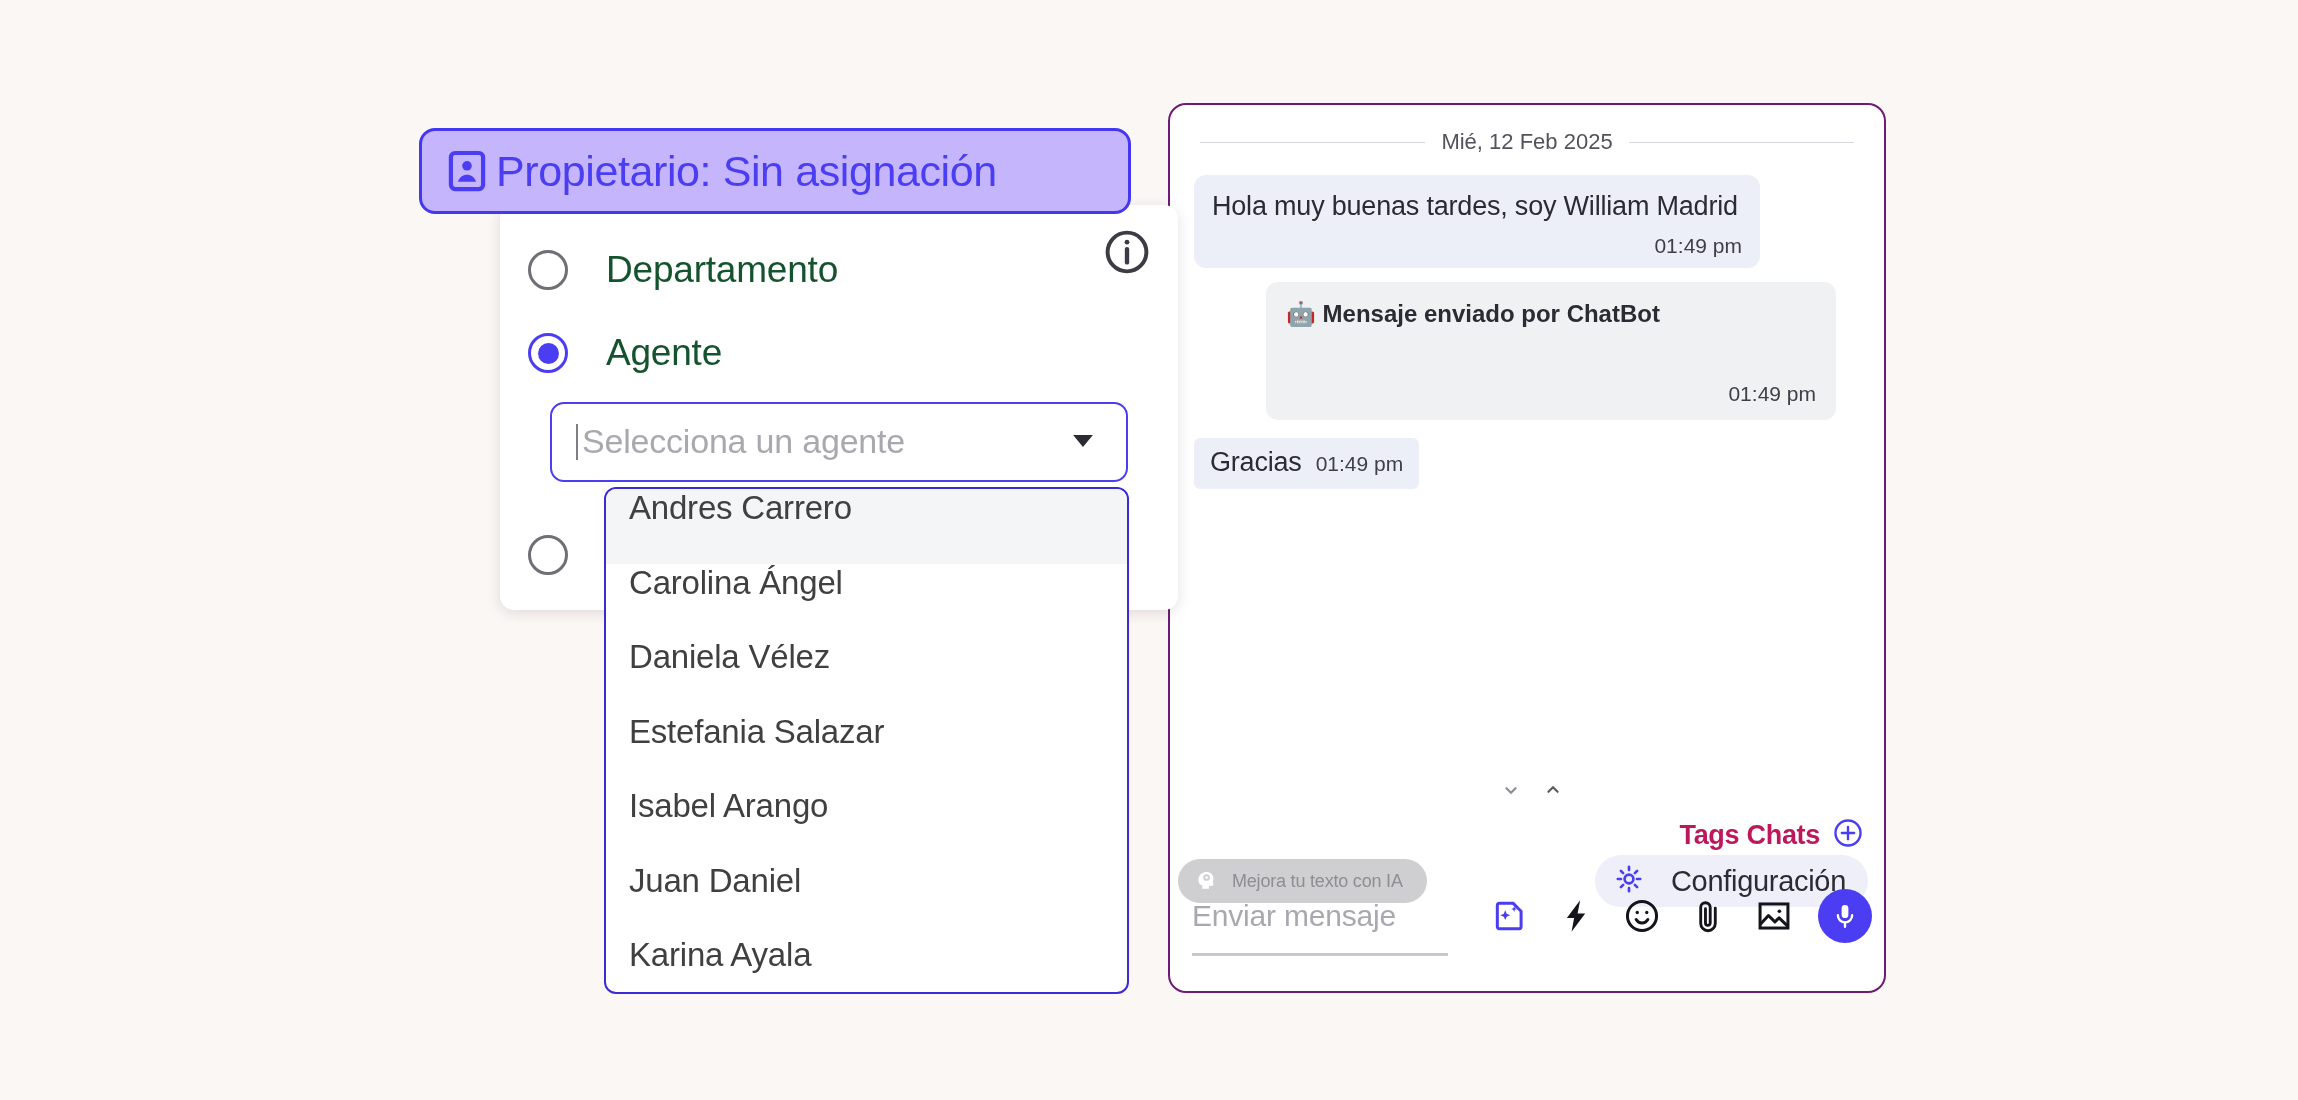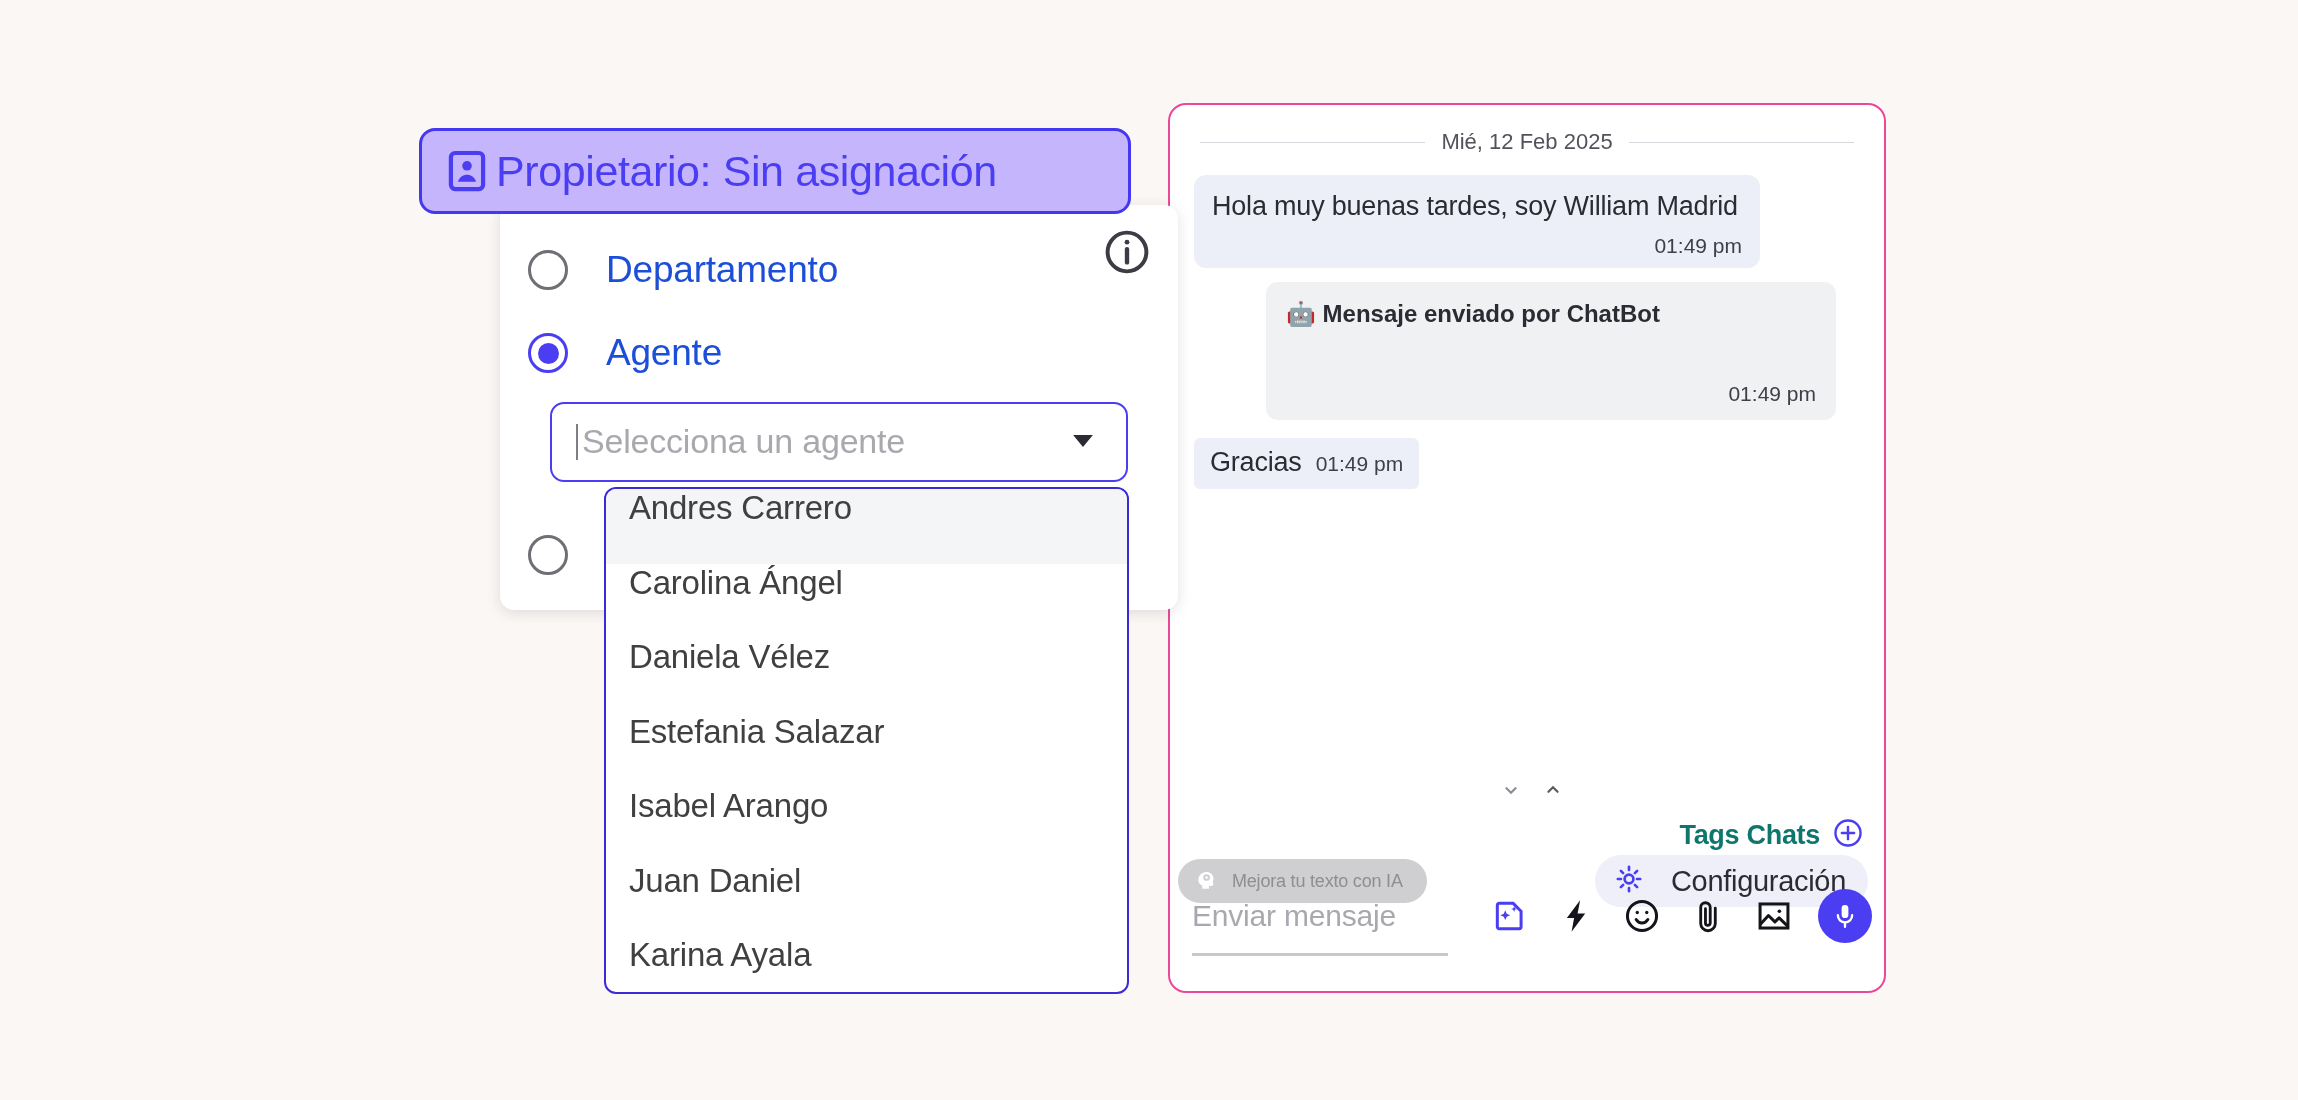--- a/index.html
+++ b/index.html
@@ -47,21 +47,21 @@
 
   .radio {
     width: 40px; height: 40px; flex: 0 0 40px; border-radius: 50%;
     border: 3.5px solid #6F6F75; background: #fff;
     display: flex; align-items: center; justify-content: center;
   }
   .radio.checked { border-color: #4B3EF2; }
   .radio.checked::after {
     content: ""; width: 21px; height: 21px; border-radius: 50%; background: #4B3EF2;
   }
-  .radio-label { font-size: 37px; color: #1d4ed8; letter-spacing: -0.2px; }
+  .radio-label { font-size: 37px; color: #14532d; letter-spacing: -0.2px; }
 
   #info-icon {
     position: absolute; right: 26px; top: 22px;
     width: 50px; height: 50px;
   }
 
   
   #agent-select {
     position: absolute; left: 550px; top: 402px;
     width: 578px; height: 80px;
@@ -93,21 +93,21 @@
     padding-left: 23px;
     font-size: 33px; color: #404040; letter-spacing: -0.2px;
   }
   .dd-item.active { background: #F4F5F7; }
 
   
   #chat-panel {
     position: absolute; left: 1168px; top: 103px;
     width: 718px; height: 890px;
     background: #FFFFFF;
-    border: 2px solid #ec4899;
+    border: 2px solid #701a75;
     border-radius: 18px;
     overflow: hidden;
   }
   #chat-body { position: relative; padding: 22px 24px 0 24px; height: 672px; }
 
   .date-sep { display: flex; align-items: center; gap: 16px; margin: 2px 6px 20px 6px; }
   .date-sep .line { flex: 1; height: 1px; background: #D9D7DE; }
   .date-sep .txt { font-size: 22px; color: #52525C; white-space: nowrap; }
 
   .bubble-in {
@@ -139,21 +139,21 @@
 
   
   #chat-footer { position: absolute; left: 0; bottom: 0; width: 100%; height: 218px; }
   #nav-chevrons {
     position: absolute; left: 330px; top: 6px; display: flex; gap: 20px; align-items: center;
   }
   #tags-chats {
     position: absolute; right: 20px; top: 44px;
     display: flex; align-items: center; gap: 12px;
   }
-  #tags-chats .lbl { font-size: 27px; font-weight: bold; color: #0f766e; letter-spacing: -0.3px; }
+  #tags-chats .lbl { font-size: 27px; font-weight: bold; color: #be185d; letter-spacing: -0.3px; }
 
   #ai-badge {
     position: absolute; left: 8px; top: 86px;
     height: 44px; background: #CFCFD1; border-radius: 22px;
     display: flex; align-items: center; gap: 12px; padding: 0 24px 0 16px;
   }
   #ai-badge .lbl { font-size: 18px; color: #8E8E93; letter-spacing: -0.2px; }
 
   #config-btn {
     position: absolute; right: 16px; top: 82px;

